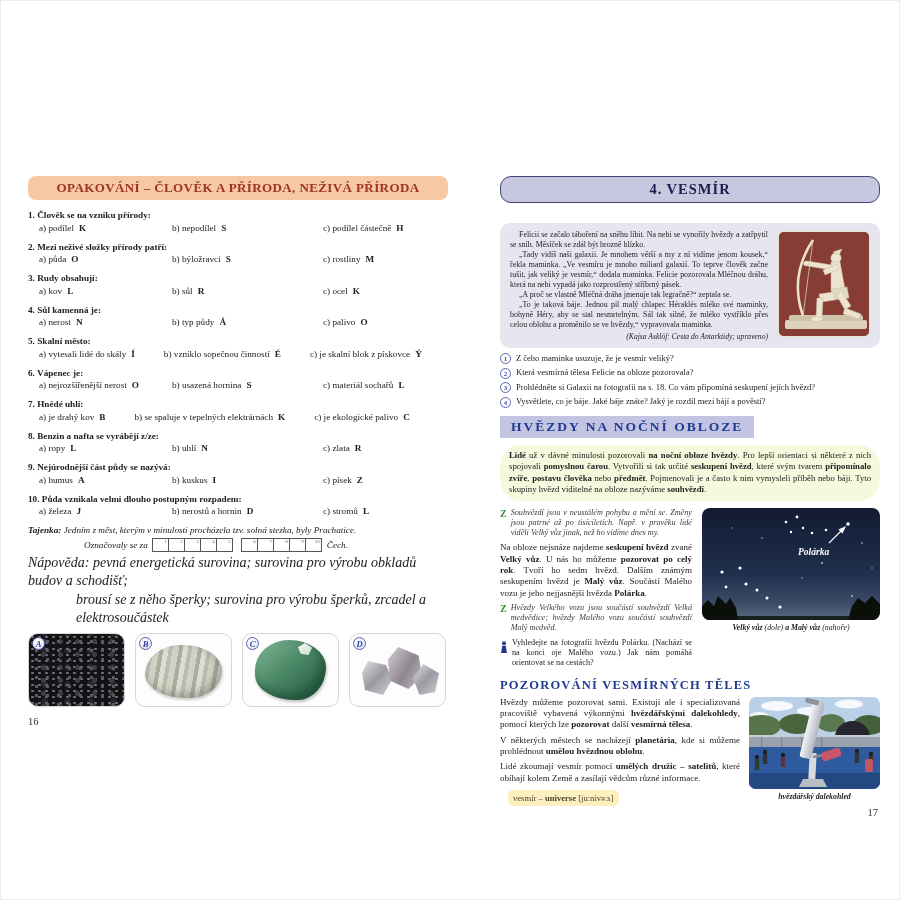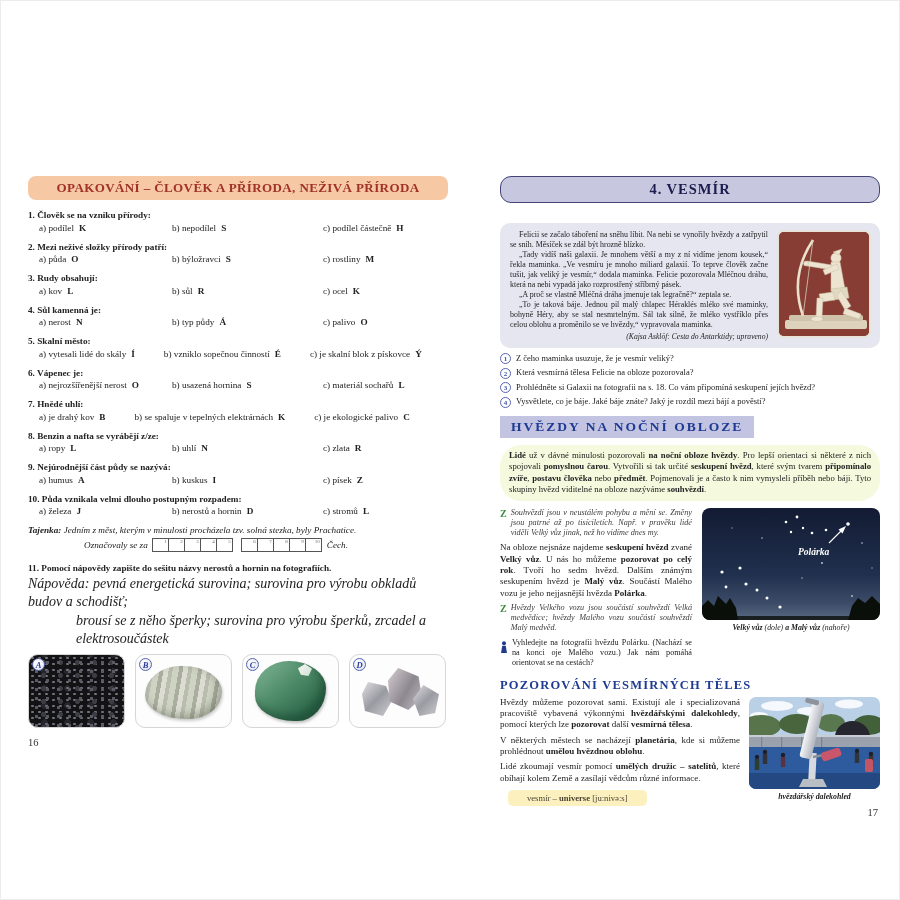--- a/index.html
+++ b/index.html
@@ -113,21 +113,21 @@
   .obs { margin-top:9px; }
   .sec2-title { color:#1e3a92; font-weight:bold; font-size:12.5px; letter-spacing:1.2px; margin-bottom:4px; }
   .obs-cols { display:flex; gap:9px; }
   .obs-left { flex:1; }
   .obs-right { width:131px; flex:none; }
   .tel-fig { border-radius:7px; overflow:hidden; line-height:0; }
   .task2 { margin-top:4px; }
   .task2 .task-text { font-size:7.9px; }
 
   .bottom-row { display:flex; align-items:flex-end; margin-top:6px; }
-  .vocab { display:inline-block; background:#fcf0bf; border-radius:5px; padding:3px 19px; font-size:8.6px; color:#4a4433; margin-left:8px; }
+  .vocab { display:inline-block; background:#fcf0bf; border-radius:5px; padding:3px 5px; font-size:8.6px; color:#4a4433; margin-left:8px; }
   .pagenum-right { margin-left:auto; font-size:10.5px; color:#333; padding-right:2px; }
 </style>
 </head>
 <body>
 
 <div class="frame"></div>
 
 <div id="page-left">
   <div class="lp-header">OPAKOVÁNÍ – ČLOVĚK A PŘÍRODA, NEŽIVÁ PŘÍRODA</div>
 
@@ -249,21 +249,20 @@
       <span class="tbox">
           <sup>9</sup>
         </span>
       <span class="tbox">
           <sup>10</sup>
         </span>
     </span>
     <span>Čech.</span>
   </div>
 
-  <div class="q11-title">11. Pomocí nápovědy zapište do sešitu názvy nerostů a hornin na fotografiích.</div>
   <div class="hint">Nápověda: pevná energetická surovina; surovina pro výrobu obkladů budov a schodišť;</div>
   <div class="hint hint2">brousí se z něho šperky; surovina pro výrobu šperků, zrcadel a elektrosoučástek</div>
 
   <div class="photos">
     <div class="photo photo-a">
       <span class="badge">A</span>
     </div>
     <div class="photo">
       <span class="badge">B</span>
       <div class="rock-b"></div>

